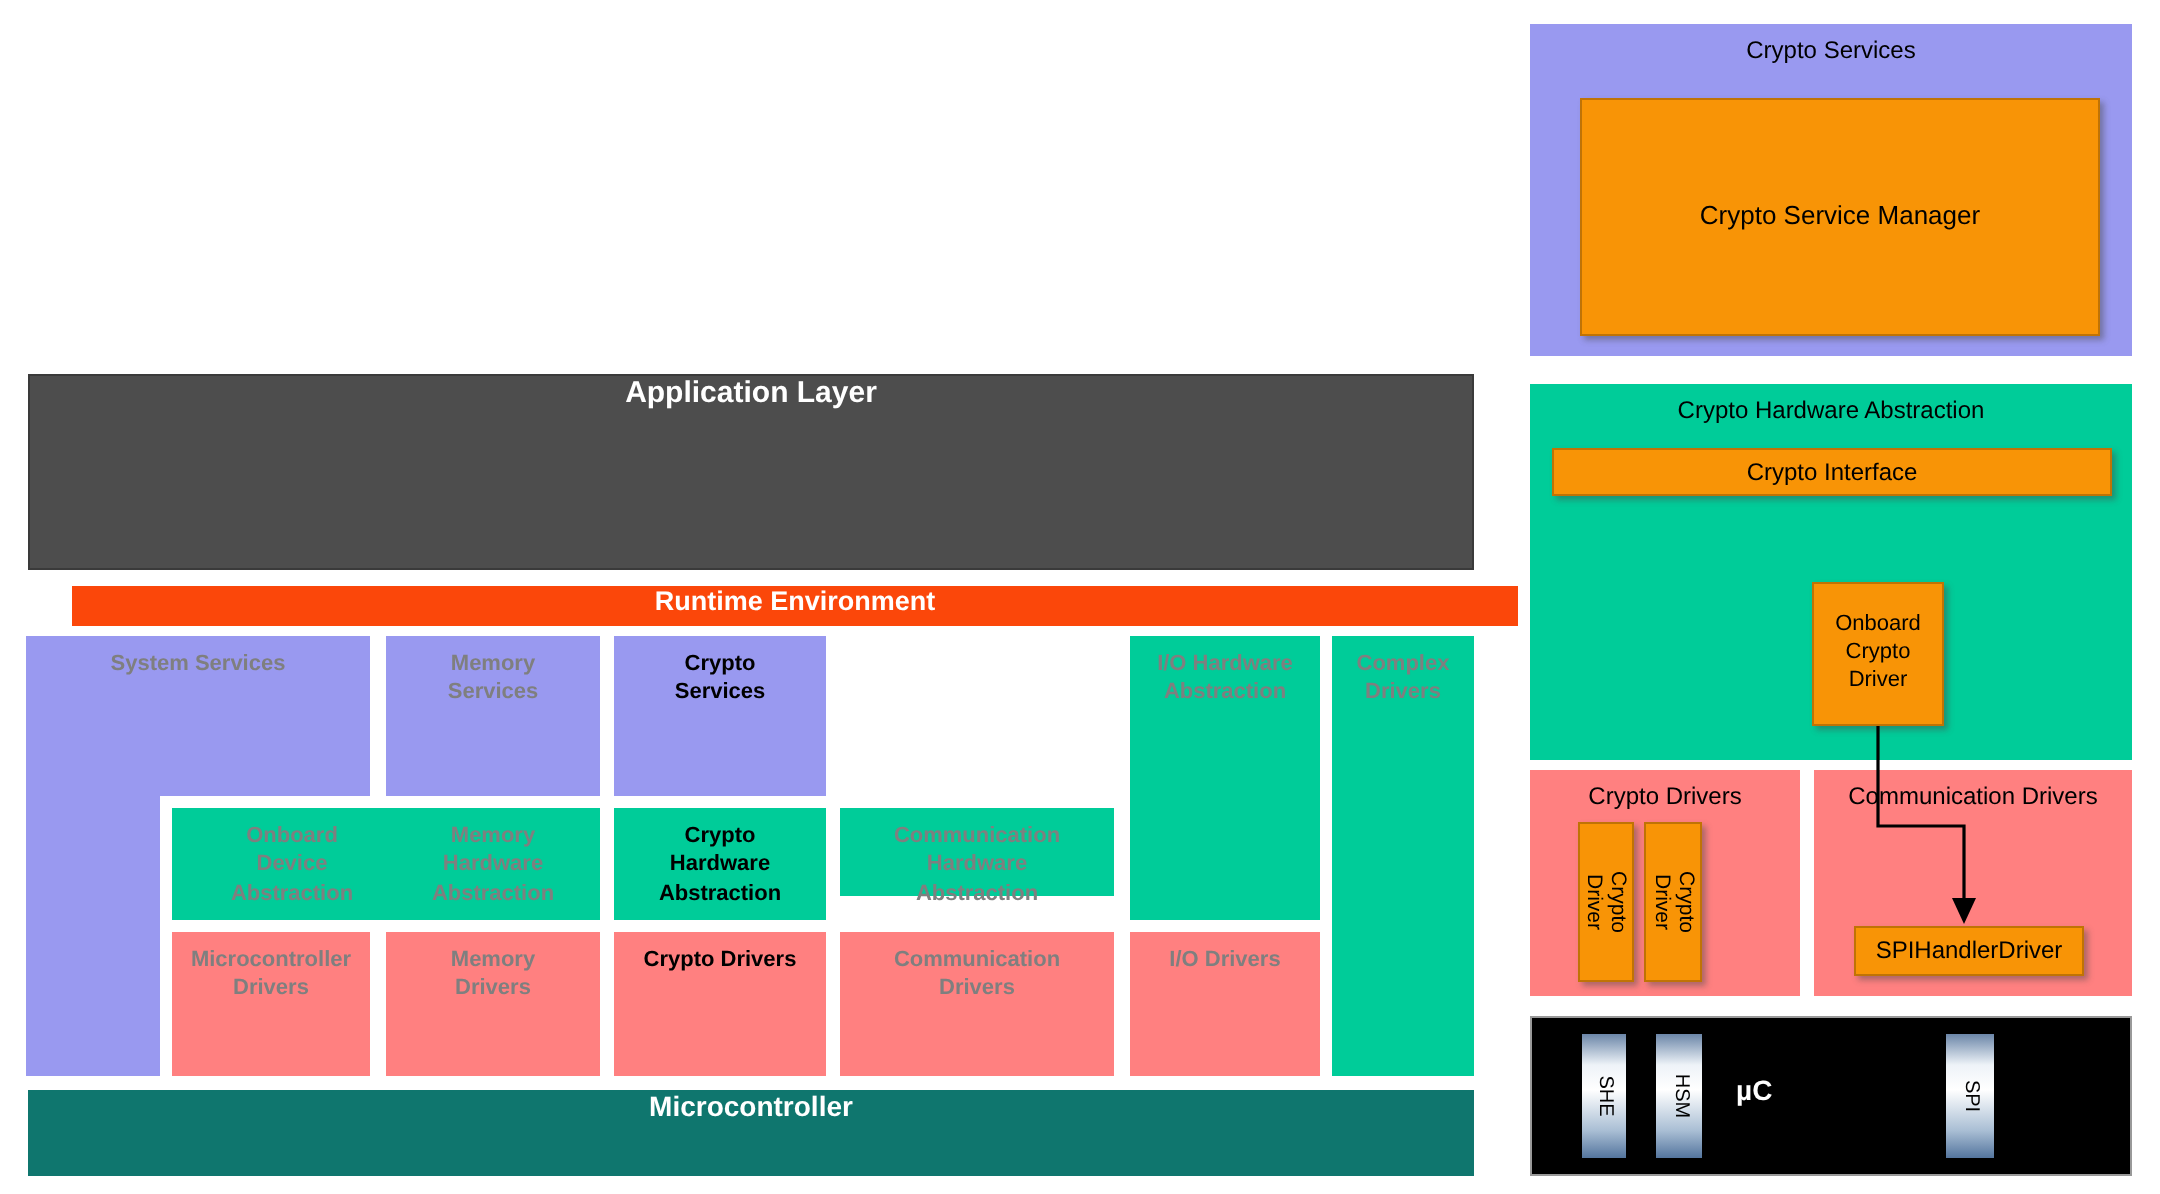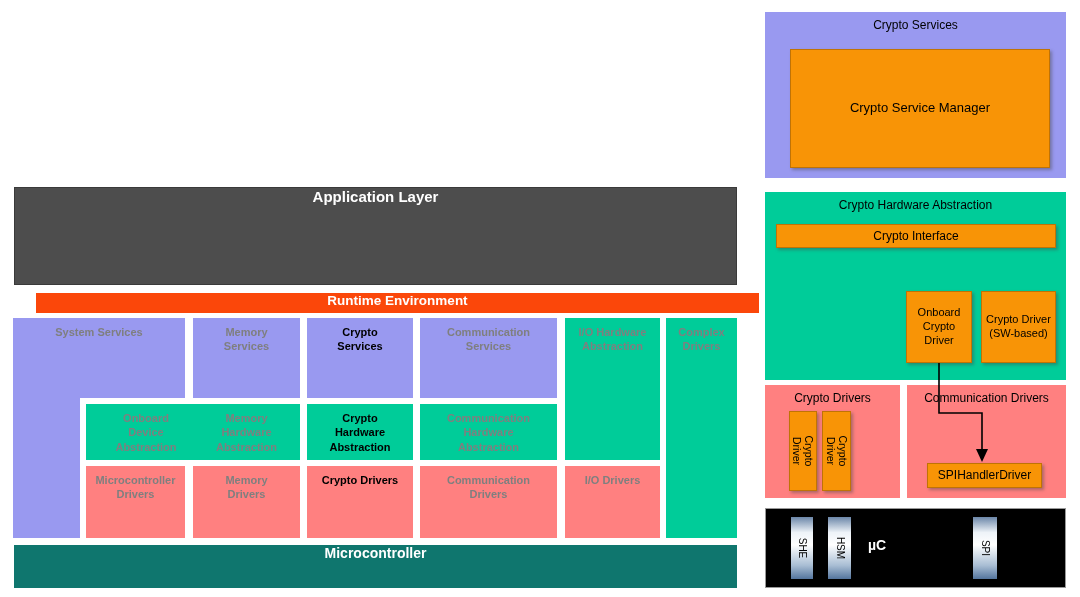--- a/index.html
+++ b/index.html
@@ -64,23 +64,20 @@
   </div>
 
   <div class="box purple cell lw64" style="left:193px;top:318px;width:107px;height:80px;">
     <span class="lbl">Memory Services</span>
   </div>
 
   <div class="box purple cell dark lw64" style="left:307px;top:318px;width:106px;height:80px;">
     <span class="lbl">Crypto Services</span>
   </div>
 
-  <div class="box purple cell lw92" style="left:420px;top:318px;width:137px;height:80px;">
-    <span class="lbl">Communication Services</span>
-  </div>
 
   <div class="box green cell lw76" style="left:565px;top:318px;width:95px;height:142px;">
     <span class="lbl">I/O Hardware Abstraction</span>
   </div>
 
   <div class="box green cell lw54" style="left:666px;top:318px;width:71px;height:220px;">
     <span class="lbl">Complex Drivers</span>
   </div>
 
   <div class="box green cell lw64" style="left:86px;top:404px;width:120px;height:56px;">
@@ -88,21 +85,21 @@
   </div>
 
   <div class="box green cell lw64" style="left:193px;top:404px;width:107px;height:56px;">
     <span class="lbl">Memory Hardware Abstraction</span>
   </div>
 
   <div class="box green cell dark lw64" style="left:307px;top:404px;width:106px;height:56px;">
     <span class="lbl">Crypto Hardware Abstraction</span>
   </div>
 
-  <div class="box green cell lw92" style="left:420px;top:404px;width:137px;height:56px;">
+  <div class="box green cell lw92" style="left:420px;top:404px;width:137px;height:44px;">
     <span class="lbl">Communication Hardware Abstraction</span>
   </div>
 
   <div class="box red cell lw84" style="left:86px;top:466px;width:99px;height:72px;">
     <span class="lbl">Microcontroller Drivers</span>
   </div>
 
   <div class="box red cell lw54" style="left:193px;top:466px;width:107px;height:72px;">
     <span class="lbl">Memory Drivers</span>
   </div>
@@ -132,23 +129,20 @@
 
   <div class="box green" style="left:765px;top:192px;width:301px;height:188px;">
     <div class="panel-title">Crypto Hardware Abstraction</div>
   </div>
   <div class="box orange" style="left:776px;top:224px;width:280px;height:24px;">
     <span>Crypto Interface</span>
   </div>
   <div class="box orange" style="left:906px;top:291px;width:66px;height:72px;font-size:11px;padding:2px;">
     <span>Onboard Crypto Driver</span>
   </div>
-  <div class="box orange" style="left:981px;top:291px;width:75px;height:72px;font-size:11px;padding:2px;">
-    <span>Crypto Driver (SW-based)</span>
-  </div>
 
   <div class="box red" style="left:765px;top:385px;width:135px;height:113px;">
     <div class="panel-title">Crypto Drivers</div>
   </div>
   <div class="box orange vbox" style="left:789px;top:411px;width:28px;height:80px;">
     <span class="vlabel wrap2">Crypto Driver</span>
   </div>
   <div class="box orange vbox" style="left:822px;top:411px;width:29px;height:80px;">
     <span class="vlabel wrap2">Crypto Driver</span>
   </div>

